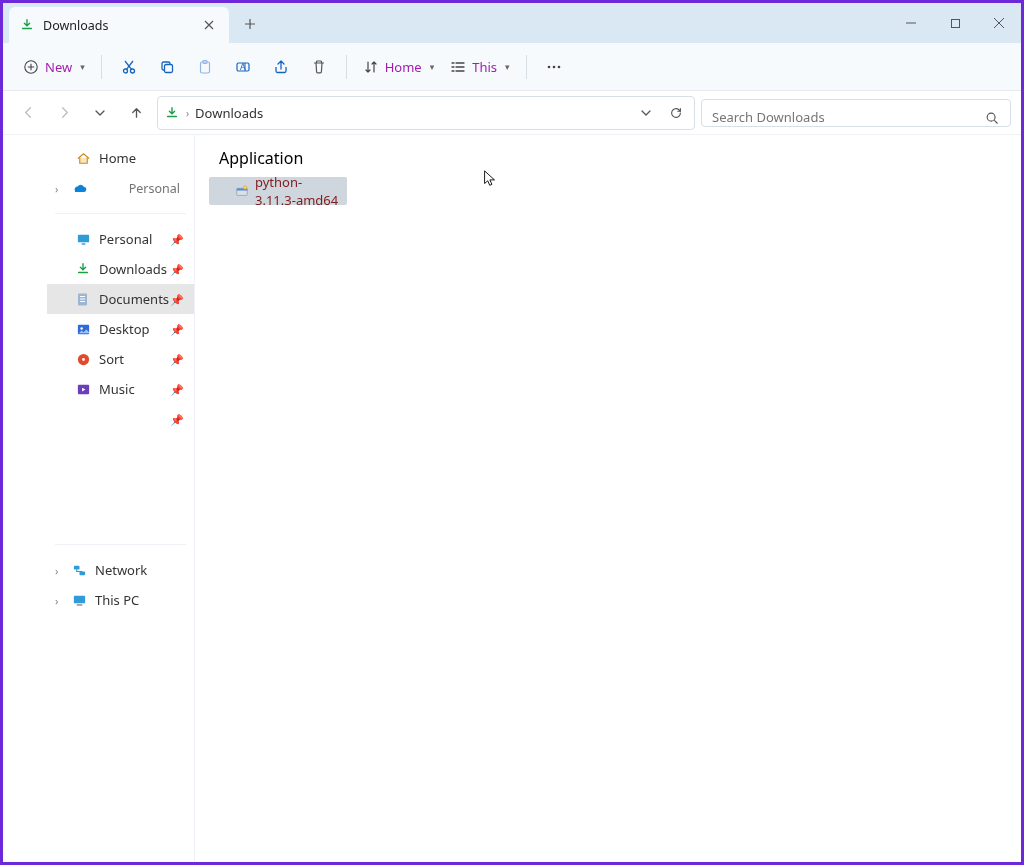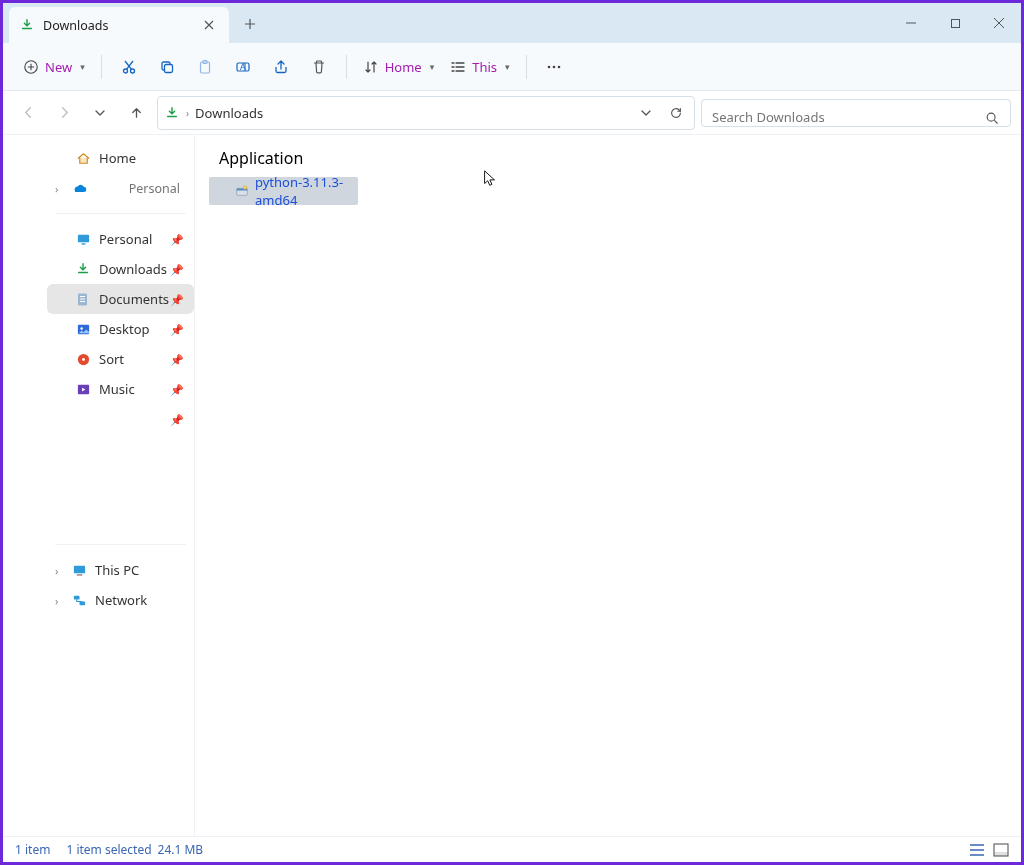--- a/index.html
+++ b/index.html
@@ -29,27 +29,27 @@
   .addrbar .crumbs .sep { color:#888; font-size:10px;}
   .searchbox { width:310px; height:28px; border:1px solid #d6dee6; border-radius:4px; display:flex; align-items:flex-end; padding:0 10px; background:#fff;}
   .searchbox input { border:none; outline:none; flex:1; font-size:13px; color:#555; background:transparent;}
   
   .body { flex:1; display:flex; min-height:0;}
   .sidebar { width:148px; border-right:1px solid #eef1f5; padding:8px 0; display:flex; flex-direction:column; font-size:13px; color:#333; overflow:hidden;margin-left:44px;}
   .side-item { height:30px; display:flex; align-items:center; gap:8px; padding:0 6px 0 24px; position:relative;}
   .side-item.small-pad { padding-left:8px;}
   .side-item.top { padding-left:28px;}
   .side-item.exp::before { content:"›"; position:absolute; left:8px; color:#888; font-size:11px;}
-  .side-item.sel { background:#e6e6e6;border-radius:6px;}
+  .side-item.sel { background:#e6e6e6;}
   .pin { position:absolute; right:10px; color:#b8c0c9; font-size:11px;}
   .side-div { height:1px; background:#eef1f5; margin:10px 8px;}
   .side-label { margin-left:auto; font-size:12.5px; color:#737373; padding-right:8px;}
   .content { flex:1; padding:12px 14px; position:relative; overflow:auto;}
   .group-hdr { font-size:16px; color:#000000; margin:0 0 8px 10px;}
-  .file-row { height:28px; width:149px; display:flex; align-items:center; gap:6px; padding:0 6px 0 26px; font-size:13px; color:#1d4ed8; border-radius:2px;}
+  .file-row { height:28px; width:138px; display:flex; align-items:center; gap:6px; padding:0 6px 0 26px; font-size:13px; color:#7f1d1d; border-radius:2px;}
   .file-row.sel { background:#cfd6de;}
   .cursor { position:absolute; left:288px; top:35px; width:14px; height:18px; pointer-events:none;}
   
   .status { height:26px; border-top:1px solid #eef1f5; display:flex; align-items:center; padding:0 12px; gap:16px; font-size:12px; color:#3a66b4;}
   .status .spacer { flex:1;}
   .viewpick { display:flex; gap:8px; color:#666;}
   .ico { width:16px; height:16px; display:inline-flex; align-items:center; justify-content:center;}
   svg { display:block; }
 </style>
 </head>
@@ -310,35 +310,35 @@
       <div class="side-item top">
         <span class="ico" style="opacity:.3"></span>
         <span class="pin">📌</span>
       </div>
 
       <div style="flex:0 0 100px"></div>
       <div class="side-div"></div>
       <div class="side-item exp">
         <span class="ico">
             <svg width="15" height="15" viewBox="0 0 16 16">
-              <rect x="2" y="3" width="12" height="8" rx="1" fill="#2f9bd8"></rect>
-              <rect x="5" y="12" width="6" height="1.5" fill="#888"></rect>
-            </svg>
-          </span>
-        <span>This PC</span>
-      </div>
-      <div class="side-item exp">
-        <span class="ico">
-            <svg width="15" height="15" viewBox="0 0 16 16">
               <rect x="2" y="3" width="6" height="4" rx="1" fill="#2f9bd8"></rect>
               <rect x="8" y="9" width="6" height="4" rx="1" fill="#2f9bd8"></rect>
               <path d="M5 7v2h6" stroke="#2f9bd8" stroke-width="1.2" fill="none"></path>
             </svg>
           </span>
         <span>Network</span>
+      </div>
+      <div class="side-item exp">
+        <span class="ico">
+            <svg width="15" height="15" viewBox="0 0 16 16">
+              <rect x="2" y="3" width="12" height="8" rx="1" fill="#2f9bd8"></rect>
+              <rect x="5" y="12" width="6" height="1.5" fill="#888"></rect>
+            </svg>
+          </span>
+        <span>This PC</span>
       </div>
     </div>
 
     <div class="content">
       <div class="group-hdr">Application</div>
       <div class="file-row sel">
         <span class="ico">
             <svg width="14" height="14" viewBox="0 0 16 16">
               <rect x="2" y="5" width="12" height="8" rx="1" fill="#d9e2ec" stroke="#89a" stroke-width="0.8"></rect>
               <rect x="2" y="5" width="12" height="2.5" fill="#5b8fc7"></rect>
@@ -347,33 +347,14 @@
           </span>
         <span>python-3.11.3-amd64</span>
       </div>
 
       <svg class="cursor" viewBox="0 0 14 20">
           <path d="M1 1l0 14 3.5-3 2.2 5 2.4-1-2.2-5H12z" fill="#fff" stroke="#000" stroke-width="1"></path>
         </svg>
     </div>
   </div>
 
-  <div class="status">
-    <span>1 item</span>
-    <span>1 item selected</span>
-    <span style="margin-left:-10px">24.1 MB</span>
-    <span class="spacer"></span>
-    <div class="viewpick">
-      <span>
-          <svg width="16" height="14" viewBox="0 0 16 14">
-            <path d="M1 2h14M1 7h14M1 12h14" stroke="#3a66b4" stroke-width="1.3"></path>
-          </svg>
-        </span>
-      <span>
-          <svg width="16" height="14" viewBox="0 0 16 14">
-            <rect x="1" y="1" width="14" height="12" stroke="#666" fill="none" stroke-width="1.2"></rect>
-            <rect x="1" y="9" width="14" height="4" fill="#666" opacity=".2"></rect>
-          </svg>
-        </span>
-    </div>
-  </div>
 
 </div>
 
 </body></html>

